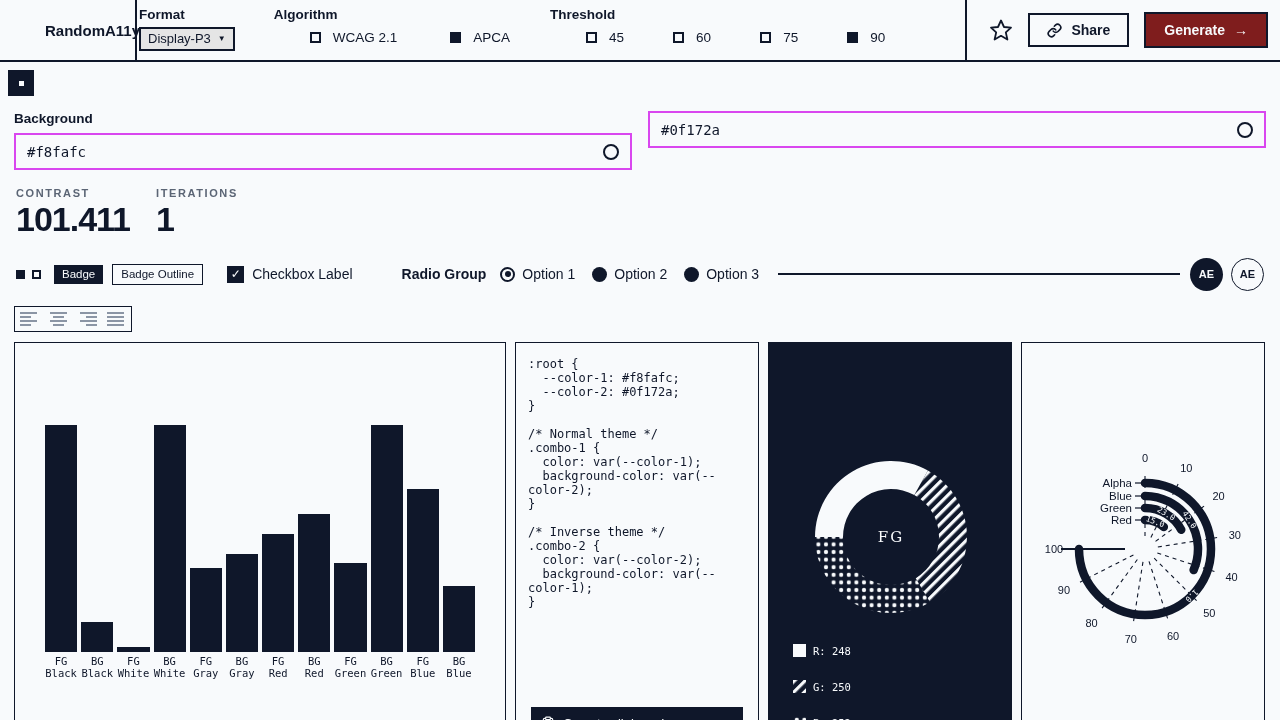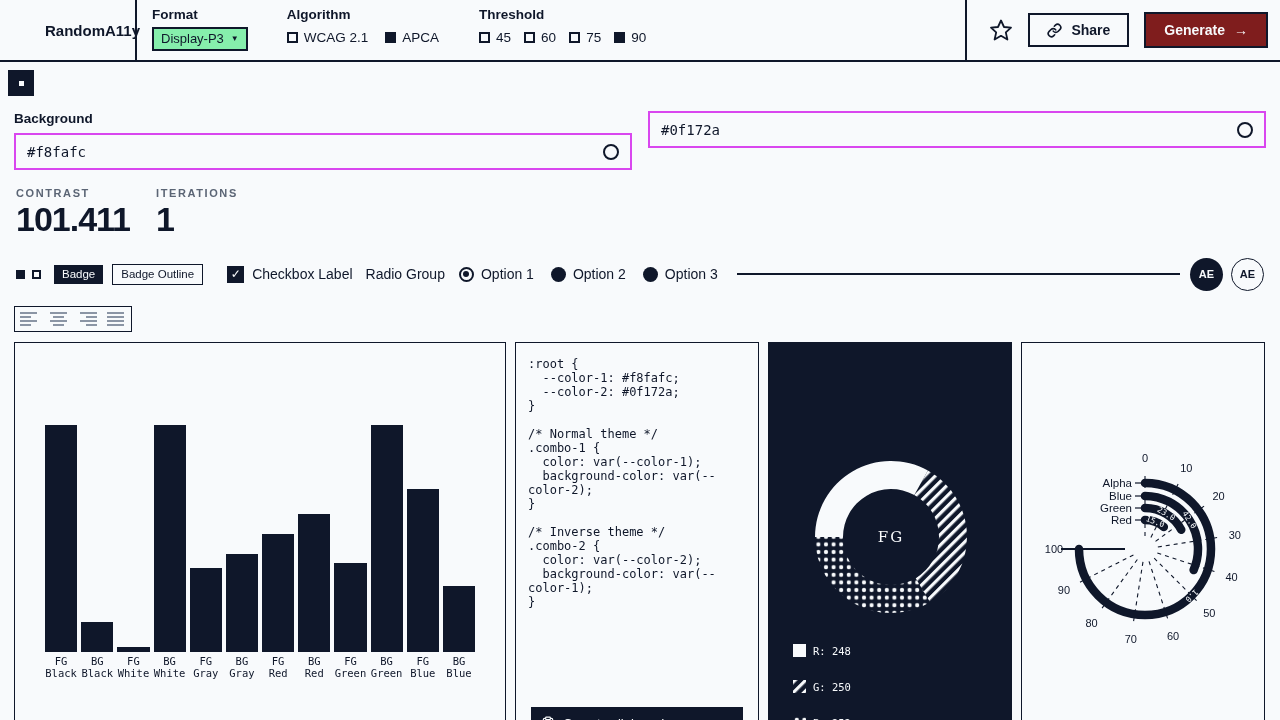--- a/index.html
+++ b/index.html
@@ -6,28 +6,28 @@
   html,body { width:1280px; height:720px; overflow:hidden; }
   body { background:#f8fafc; color:#0f172a; font-family:"Liberation Sans",sans-serif; }
 
   
   .hdr { height:62px; border-bottom:2px solid #0f172a; display:flex; align-items:stretch; }
   .brand { width:137px; display:flex; align-items:center; gap:9px; padding-left:12px;
            border-right:2px solid #0f172a; }
   .brand-name { font-size:15px; font-weight:bold;margin-left:24px; }
   .hgroup { display:flex; flex-direction:column; padding-top:7px; }
   .hlabel { font-size:13.5px; font-weight:bold; margin-bottom:5px; }
-  .fmt { margin-left:15px; }
+  .fmt { margin-left:2px; }
   .alg { margin-left:39px; }
   .thr { margin-left:40px; }
   .select { border:2px solid #0f172a; font-size:13px; padding:2px 7px 3px 7px; display:flex;
-            align-items:center; gap:7px; background:#86efac; cursor:pointer; width:max-content; }
+            align-items:center; gap:7px; background:#e5e5e5; cursor:pointer; width:max-content; }
   .caret { font-size:8px; }
   .cbrow { display:flex; align-items:center; gap:17px; margin-top:3px; }
-  .cbitem { display:flex; align-items:center; gap:6px; font-size:13.5px; cursor:pointer; }
+  .cbitem { display:flex; align-items:center; gap:12px; font-size:13.5px; cursor:pointer;margin-left:36px; }
   .cbox { width:11px; height:11px; border:2px solid #0f172a; background:#f8fafc; flex:none; }
   .cbox.on { background:#0f172a; }
   .hdr-right { margin-left:auto; display:flex; align-items:center; gap:15px;
                border-left:2px solid #0f172a; padding:0 12px 0 22px; }
   .iconbtn { background:none; border:none; cursor:pointer; display:flex; }
   .btn { display:flex; align-items:center; gap:9px; font-size:14px; font-weight:bold;
          font-family:"Liberation Sans",sans-serif; cursor:pointer; }
   .btn-outline { background:#f8fafc; border:2px solid #0f172a; color:#0f172a; padding:7px 17px; }
   .btn-solid { background:#7f1d1d; border:2px solid #0f172a; color:#f8fafc; padding:8px 18px; }
 
@@ -52,21 +52,21 @@
   
   .demo { display:flex; align-items:center; padding:0 16px; margin-top:21px; height:34px; }
   .sq { width:9px; height:9px; flex:none; }
   .sq-f { background:#0f172a; margin-right:7px; }
   .sq-o { border:2px solid #0f172a; background:#f8fafc; margin-right:13px; }
   .badge { background:#0f172a; color:#f8fafc; font-size:11.5px; padding:3px 8px 4px; margin-right:9px; }
   .badge-o { border:1.5px solid #0f172a; color:#0f172a; font-size:11.5px; padding:3px 8px 4px; margin-right:24px; }
   .bigcb { width:17px; height:17px; background:#0f172a; color:#f8fafc; font-size:12px; display:flex;
            align-items:center; justify-content:center; margin-right:8px; cursor:pointer; flex:none; }
   .demo-lbl { font-size:14px; margin-right:13px; }
-  .rg-lbl { font-size:14px; font-weight:400; margin-right:14px; }
+  .rg-lbl { font-size:14px; font-weight:700; margin-right:14px;margin-left:36px; }
   .radio-item { display:flex; align-items:center; gap:7px; margin-right:17px; font-size:14px; cursor:pointer; }
   .rdot { width:15px; height:15px; border-radius:50%; background:#0f172a; flex:none; position:relative; }
   .rdot.sel { background:#f8fafc; border:2.5px solid #0f172a; }
   .rdot.sel::after { content:""; position:absolute; left:50%; top:50%; width:6px; height:6px;
                      margin:-3px 0 0 -3px; border-radius:50%; background:#0f172a; }
   .demo-line { flex:1; border-top:2px solid #0f172a; margin:0 10px 0 2px; }
   .avatar { width:33px; height:33px; border-radius:50%; display:flex; align-items:center;
             justify-content:center; font-size:11px; font-weight:bold; flex:none; }
   .av-f { background:#0f172a; color:#f8fafc; margin-right:8px; }
   .av-o { background:#f8fafc; color:#0f172a; border:1.5px solid #0f172a; }

